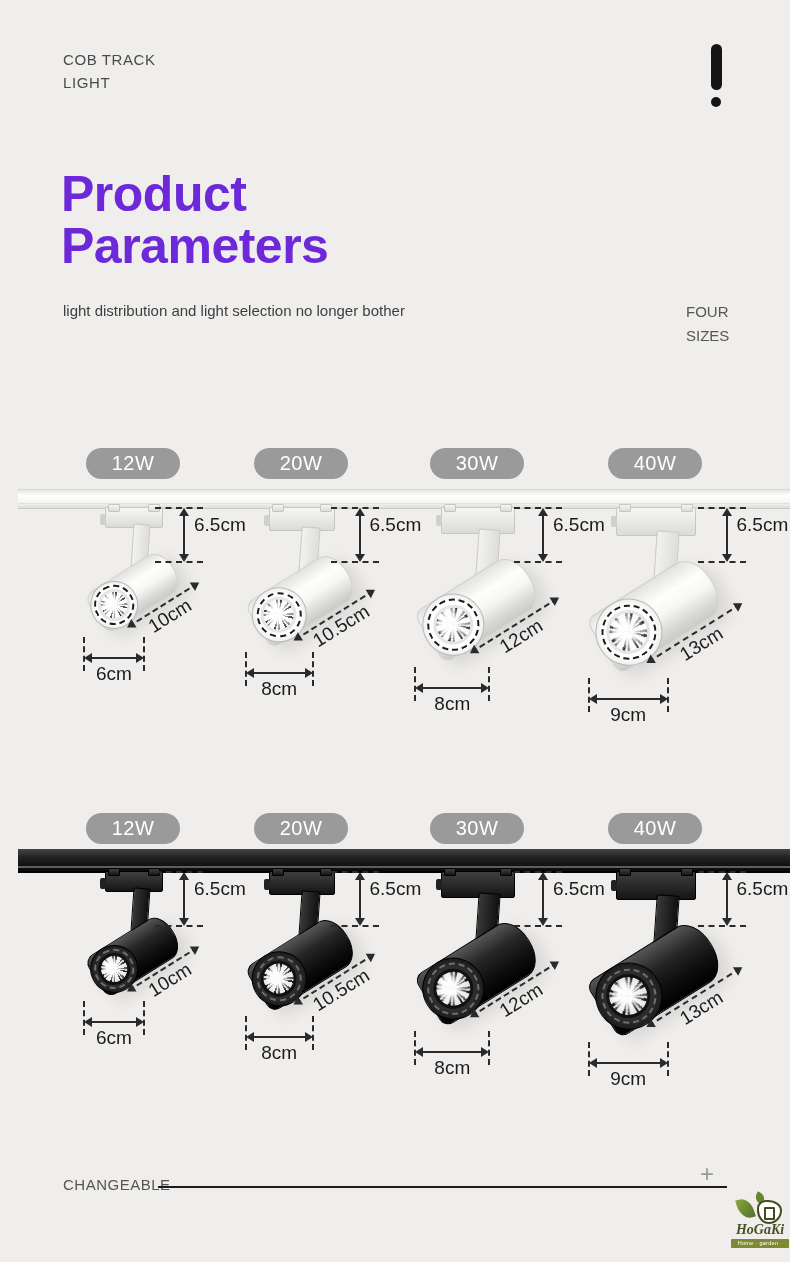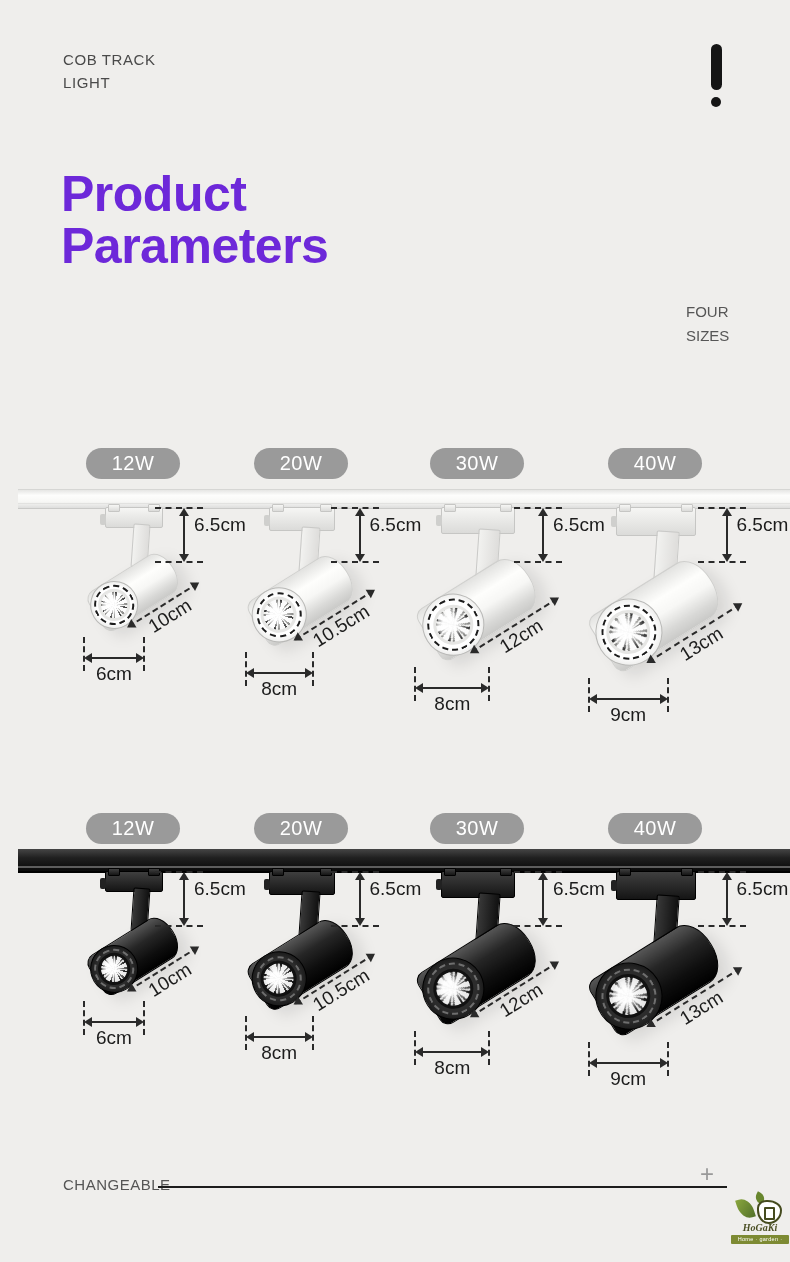--- a/index.html
+++ b/index.html
@@ -109,40 +109,41 @@
   
   .logo{position:absolute;left:731px;top:1195px;width:58px;text-align:center;}
   .logo-icon{position:relative;height:27px;}
   .leaf{position:absolute;left:7px;top:3px;width:15px;height:21px;border-radius:0 75% 0 75%;
         background:linear-gradient(140deg,#8aa63e,#52702a);transform:rotate(-18deg);}
   .leaf2{position:absolute;left:24px;top:-2px;width:10px;height:10px;border-radius:0 75% 0 75%;
         background:#68862e;transform:rotate(28deg);}
   .pear{position:absolute;right:7px;top:5px;width:21px;height:20px;background:#fff;
         border:2px solid #454b1f;border-radius:40% 60% 55% 50% / 35% 45% 60% 60%;}
   .win{position:absolute;left:5px;top:5px;width:7px;height:9px;border:2px solid #454b1f;border-radius:1px;}
-  .logo-name{font-family:"Liberation Serif",serif;font-style:italic;font-weight:700;font-size:10px;
+  .logo-name{font-family:"Liberation Serif",serif;font-style:italic;font-weight:700;font-size:14px;
              color:var(--c-logo-dark,#4b4f24);line-height:1.1;}
   .logo-bar{margin-top:2px;height:9px;background:var(--c-logo-green,#7d8a33);color:#fff;font-size:5.5px;
             line-height:9px;letter-spacing:.3px;overflow:hidden;border-radius:1px;}
 </style>
 </head>
 <body>
 
 <div class="page">
 
   <div class="kicker">COB TRACK
 LIGHT</div>
   <div class="excl">
     <div class="excl-bar"></div>
     <div class="excl-dot"></div>
   </div>
   <h1 class="title">Product
 Parameters</h1>
 
   <div class="subtitle">
+    <div>light distribution and light selection no longer bother</div>
   </div>
   <div class="aside">FOUR
 SIZES</div>
 
   <div class="section s-white">
     <div class="badges">
         <div class="badge" style="left: 68px;">
     <span>12W</span>
   </div>
         <div class="badge" style="left: 236px;">

